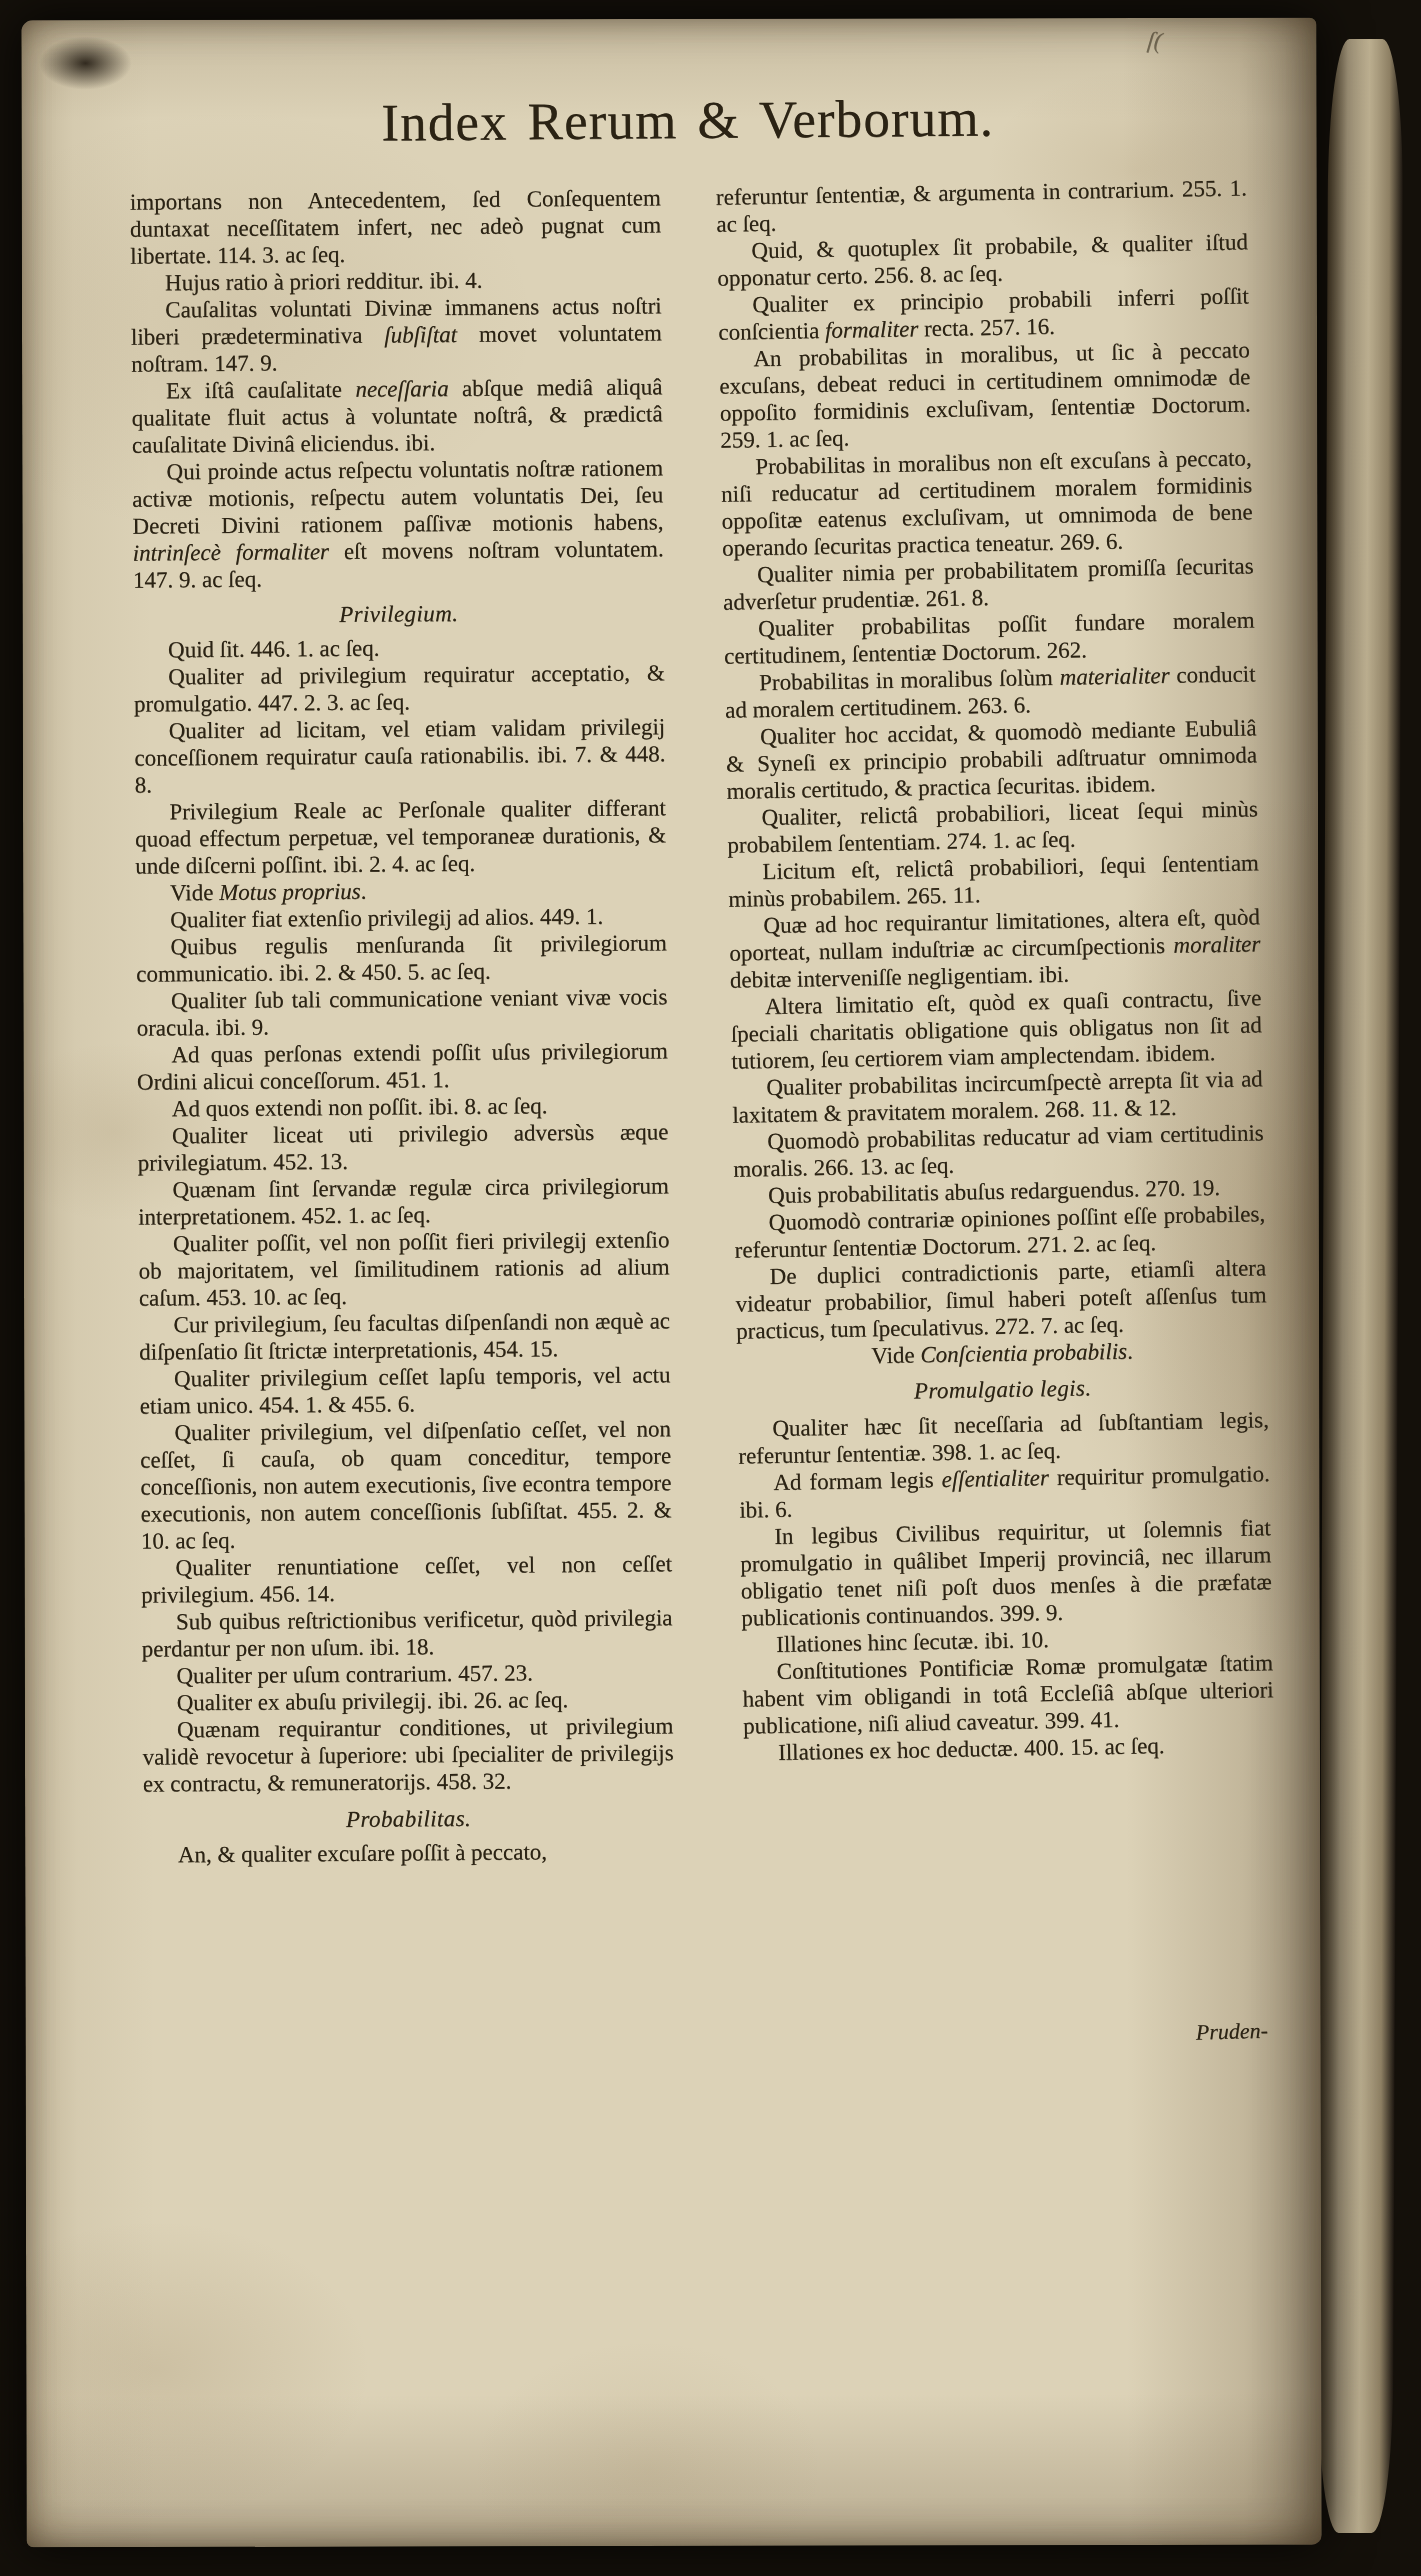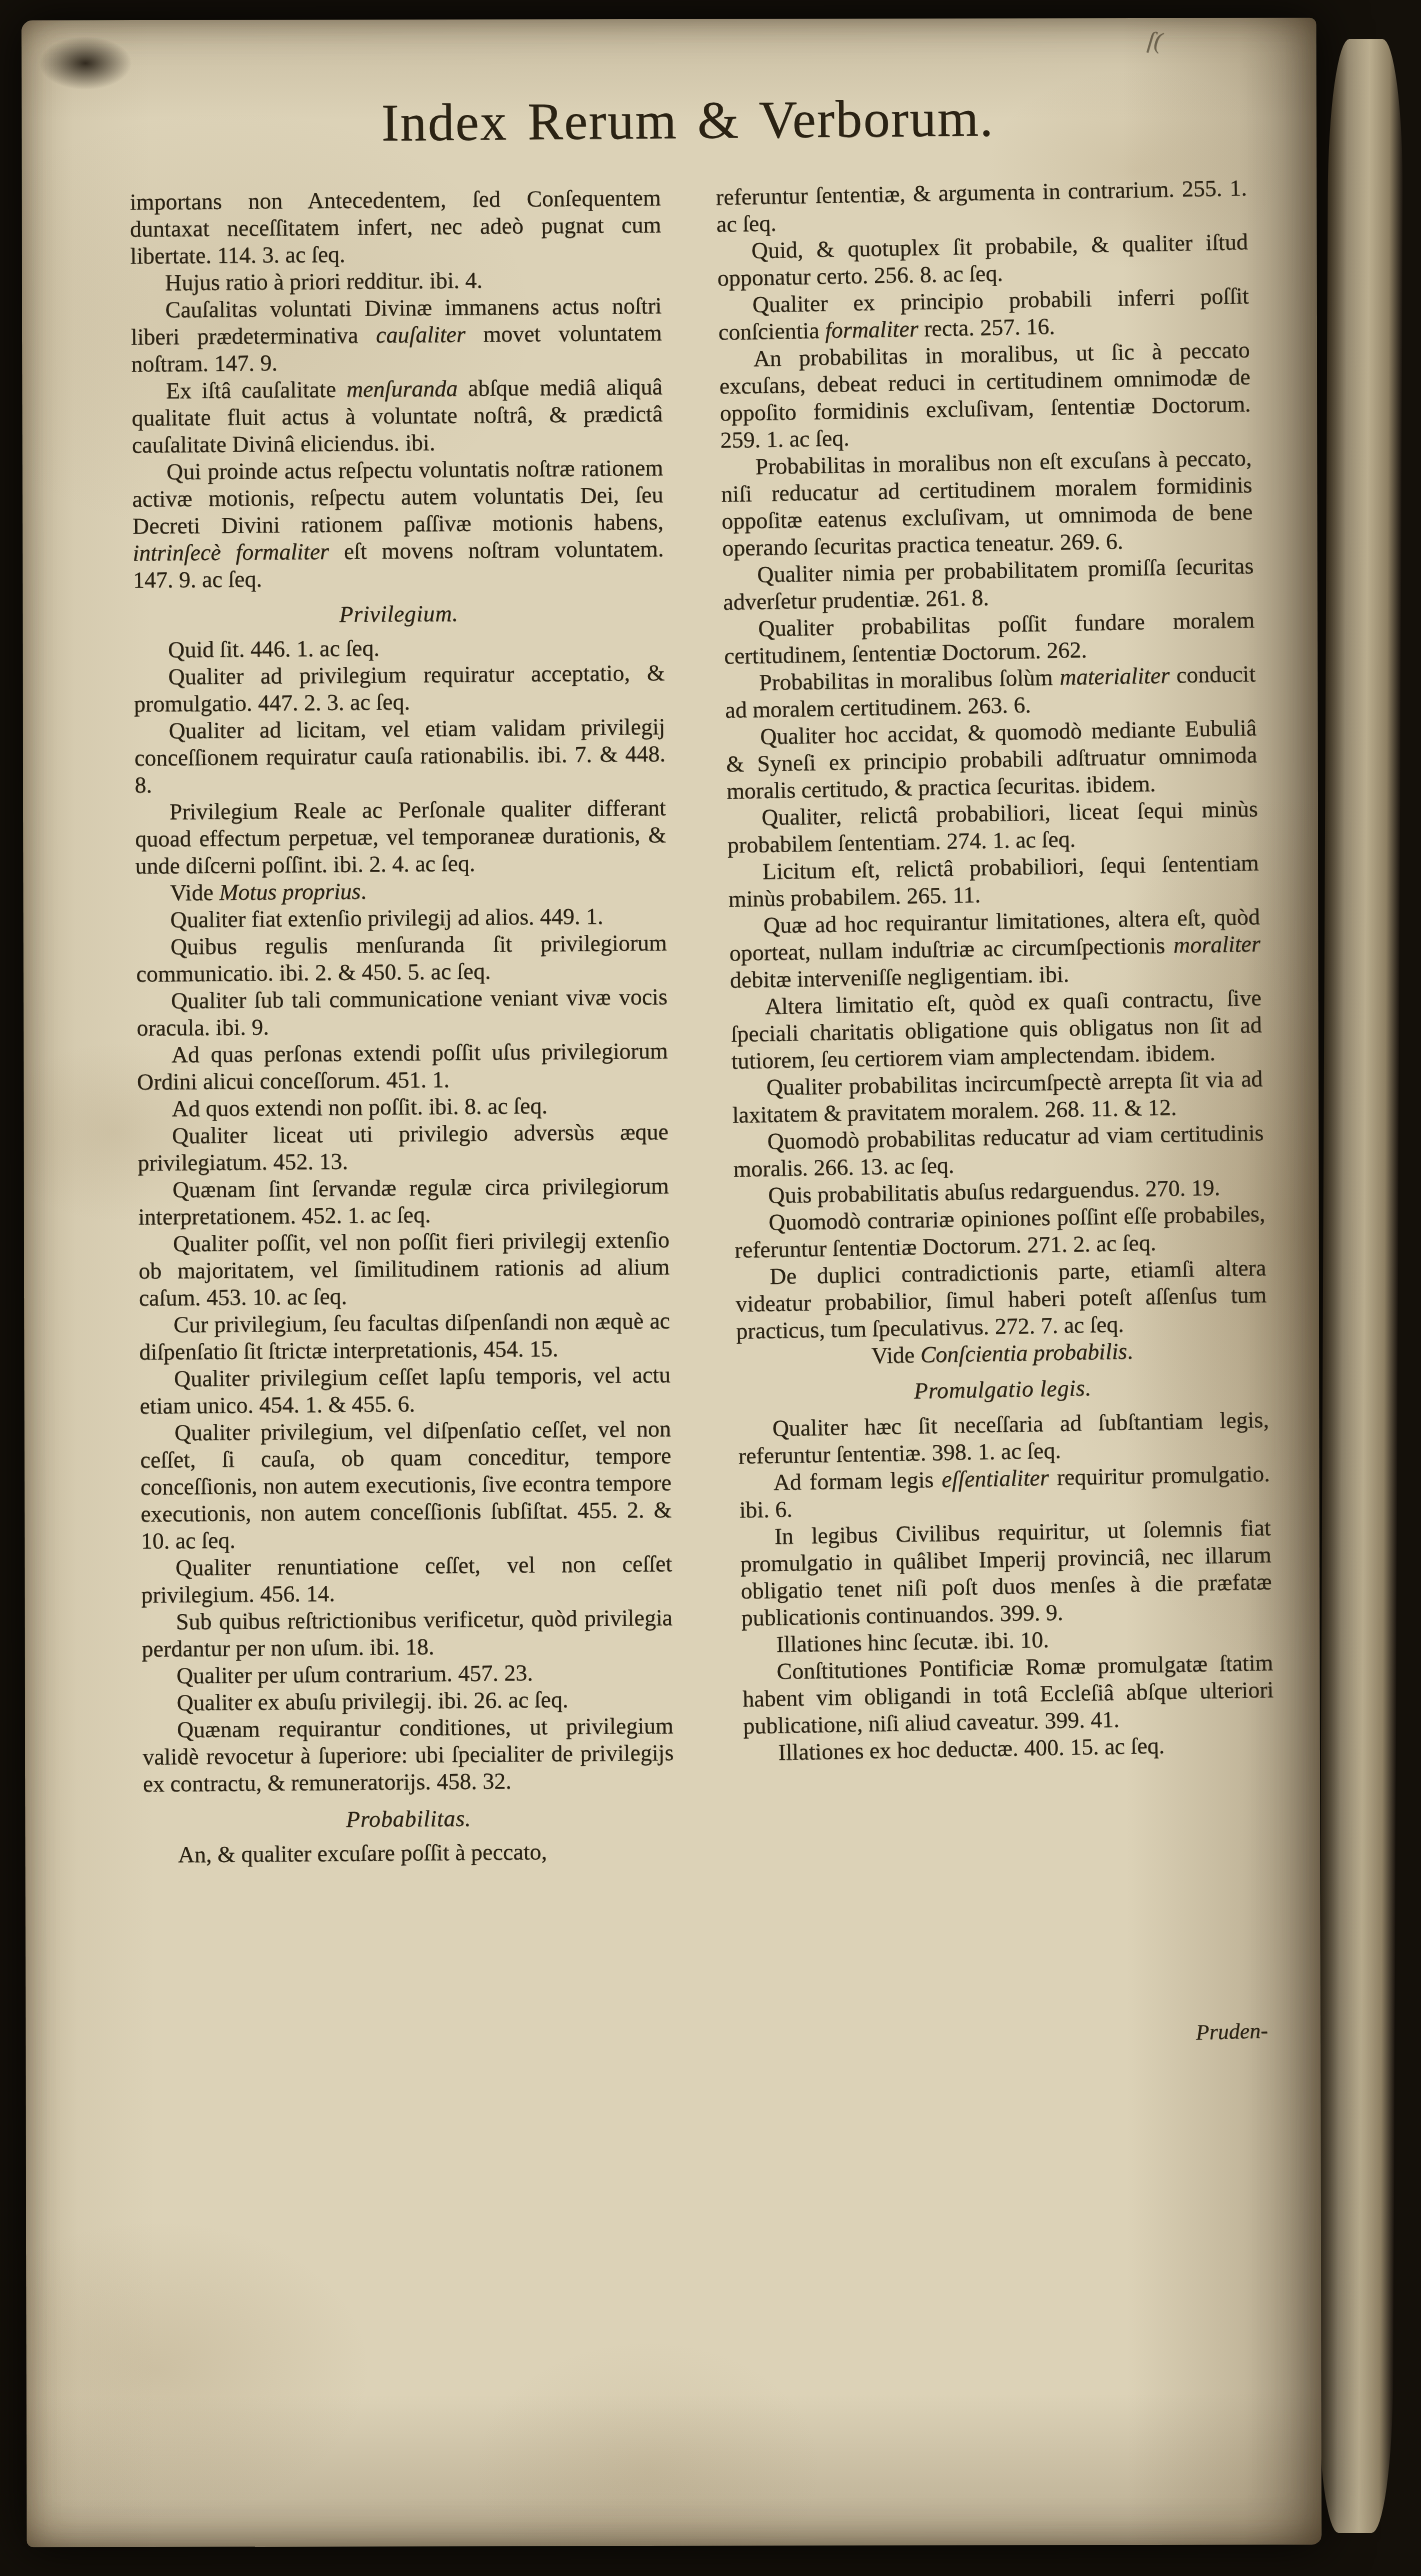--- a/index.html
+++ b/index.html
@@ -126,22 +126,22 @@
 <div class="scan">
   <div class="under-page"></div>
   <div class="page">
     <div class="content">
       <div class="corner-mark">ſ(</div>
       <h1 class="title">Index Rerum &amp; Verborum.</h1>
       <div class="columns">
         <div class="col col-left">
             <p class="entry no-indent">importans non Antecedentem, ſed Conſequentem duntaxat neceſſitatem infert, nec adeò pugnat cum libertate. 114. 3. ac ſeq.</p>
             <p class="entry">Hujus ratio à priori redditur. ibi. 4.</p>
-            <p class="entry">Cauſalitas voluntati Divinæ immanens actus noſtri liberi prædeterminativa <i>cauſaliter</i> movet voluntatem noſtram. 147. 9.</p>
-            <p class="entry">Ex iſtâ cauſalitate <i>menſuranda</i> abſque mediâ aliquâ qualitate fluit actus à voluntate noſtrâ, &amp; prædictâ cauſalitate Divinâ eliciendus. ibi.</p>
+            <p class="entry">Cauſalitas voluntati Divinæ immanens actus noſtri liberi prædeterminativa <i>ſubſiſtat</i> movet voluntatem noſtram. 147. 9.</p>
+            <p class="entry">Ex iſtâ cauſalitate <i>neceſſaria</i> abſque mediâ aliquâ qualitate fluit actus à voluntate noſtrâ, &amp; prædictâ cauſalitate Divinâ eliciendus. ibi.</p>
             <p class="entry">Qui proinde actus reſpectu voluntatis noſtræ rationem activæ motionis, reſpectu autem voluntatis Dei, ſeu Decreti Divini rationem paſſivæ motionis habens, <i>intrinſecè formaliter</i> eſt movens noſtram voluntatem. 147. 9. ac ſeq.</p>
             <div class="section-heading">Privilegium.</div>
             <p class="entry">Quid ſit. 446. 1. ac ſeq.</p>
             <p class="entry">Qualiter ad privilegium requiratur acceptatio, &amp; promulgatio. 447. 2. 3. ac ſeq.</p>
             <p class="entry">Qualiter ad licitam, vel etiam validam privilegij conceſſionem requiratur cauſa rationabilis. ibi. 7. &amp; 448. 8.</p>
             <p class="entry">Privilegium Reale ac Perſonale qualiter differant quoad effectum perpetuæ, vel temporaneæ durationis, &amp; unde diſcerni poſſint. ibi. 2. 4. ac ſeq.</p>
             <p class="entry">Vide <i>Motus proprius</i>.</p>
             <p class="entry">Qualiter fiat extenſio privilegij ad alios. 449. 1.</p>
             <p class="entry">Quibus regulis menſuranda ſit privilegiorum communicatio. ibi. 2. &amp; 450. 5. ac ſeq.</p>
             <p class="entry">Qualiter ſub tali communicatione veniant vivæ vocis oracula. ibi. 9.</p>

